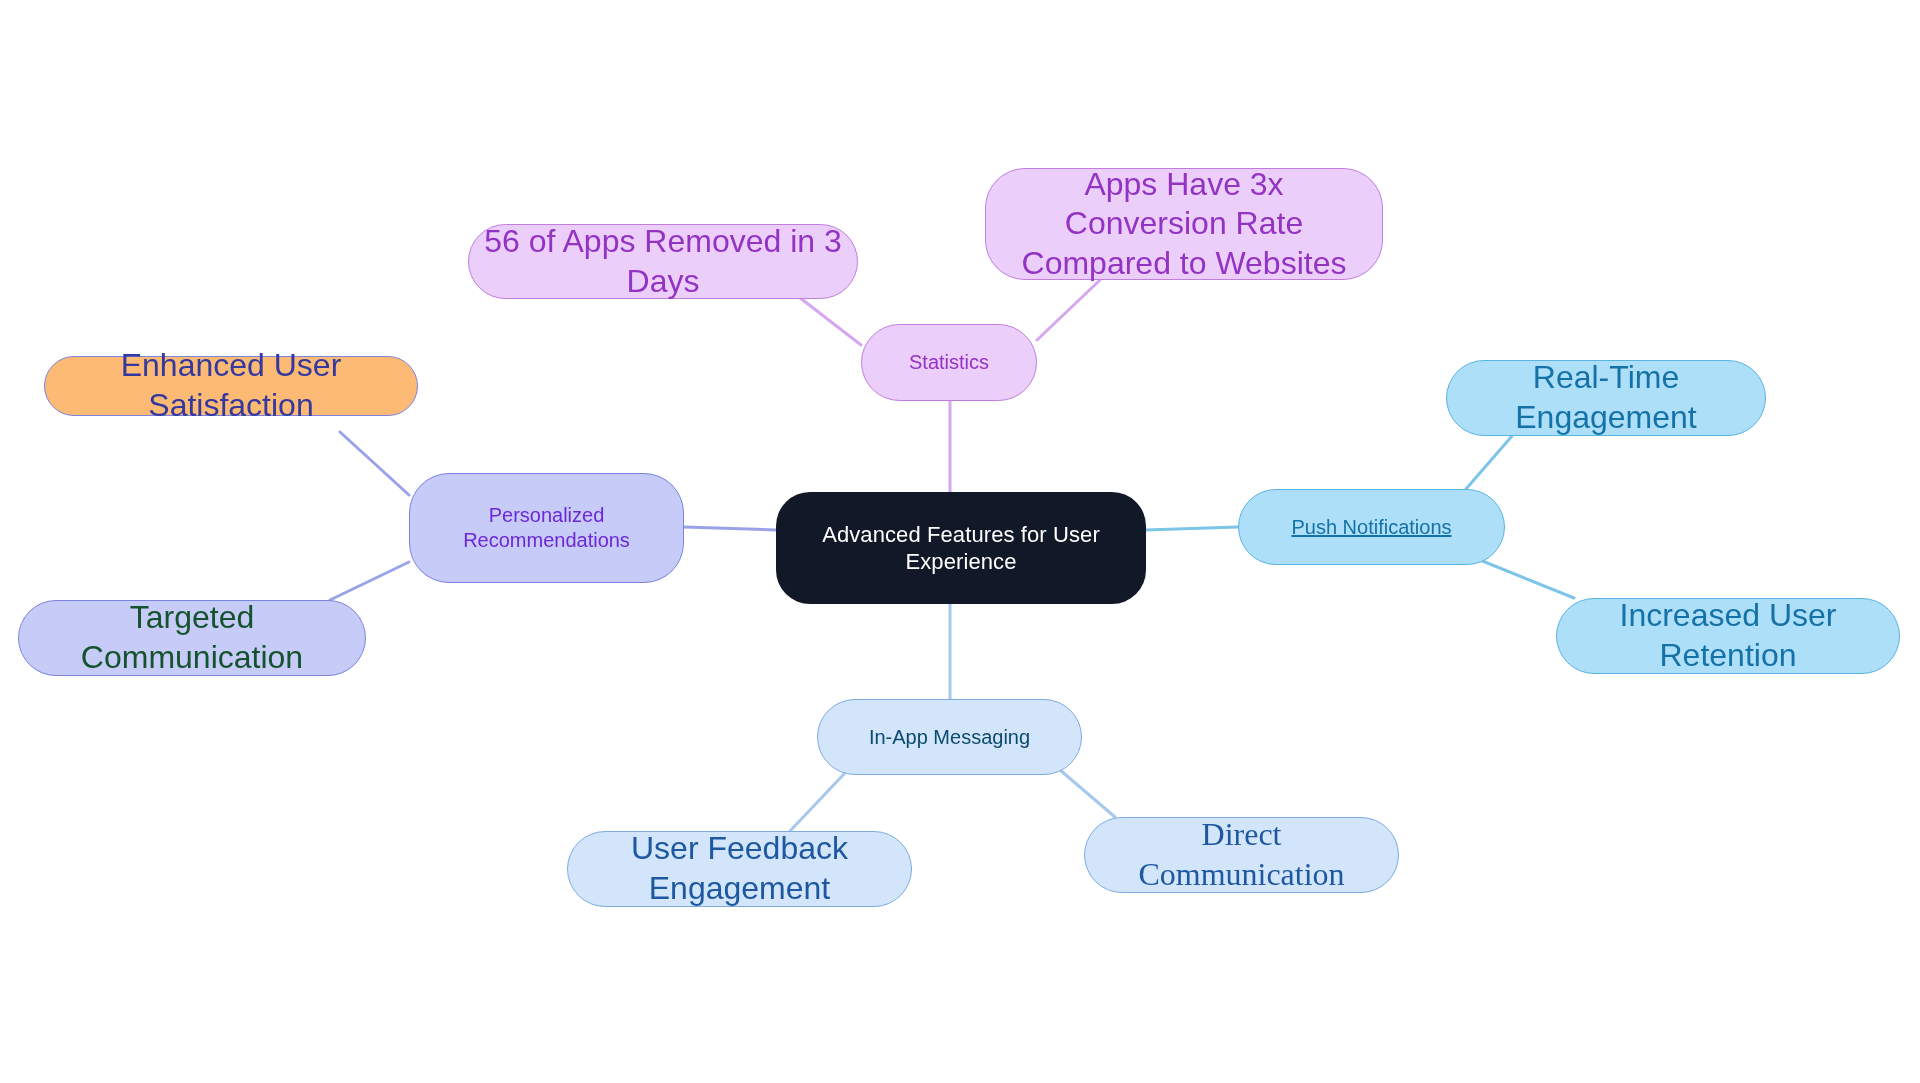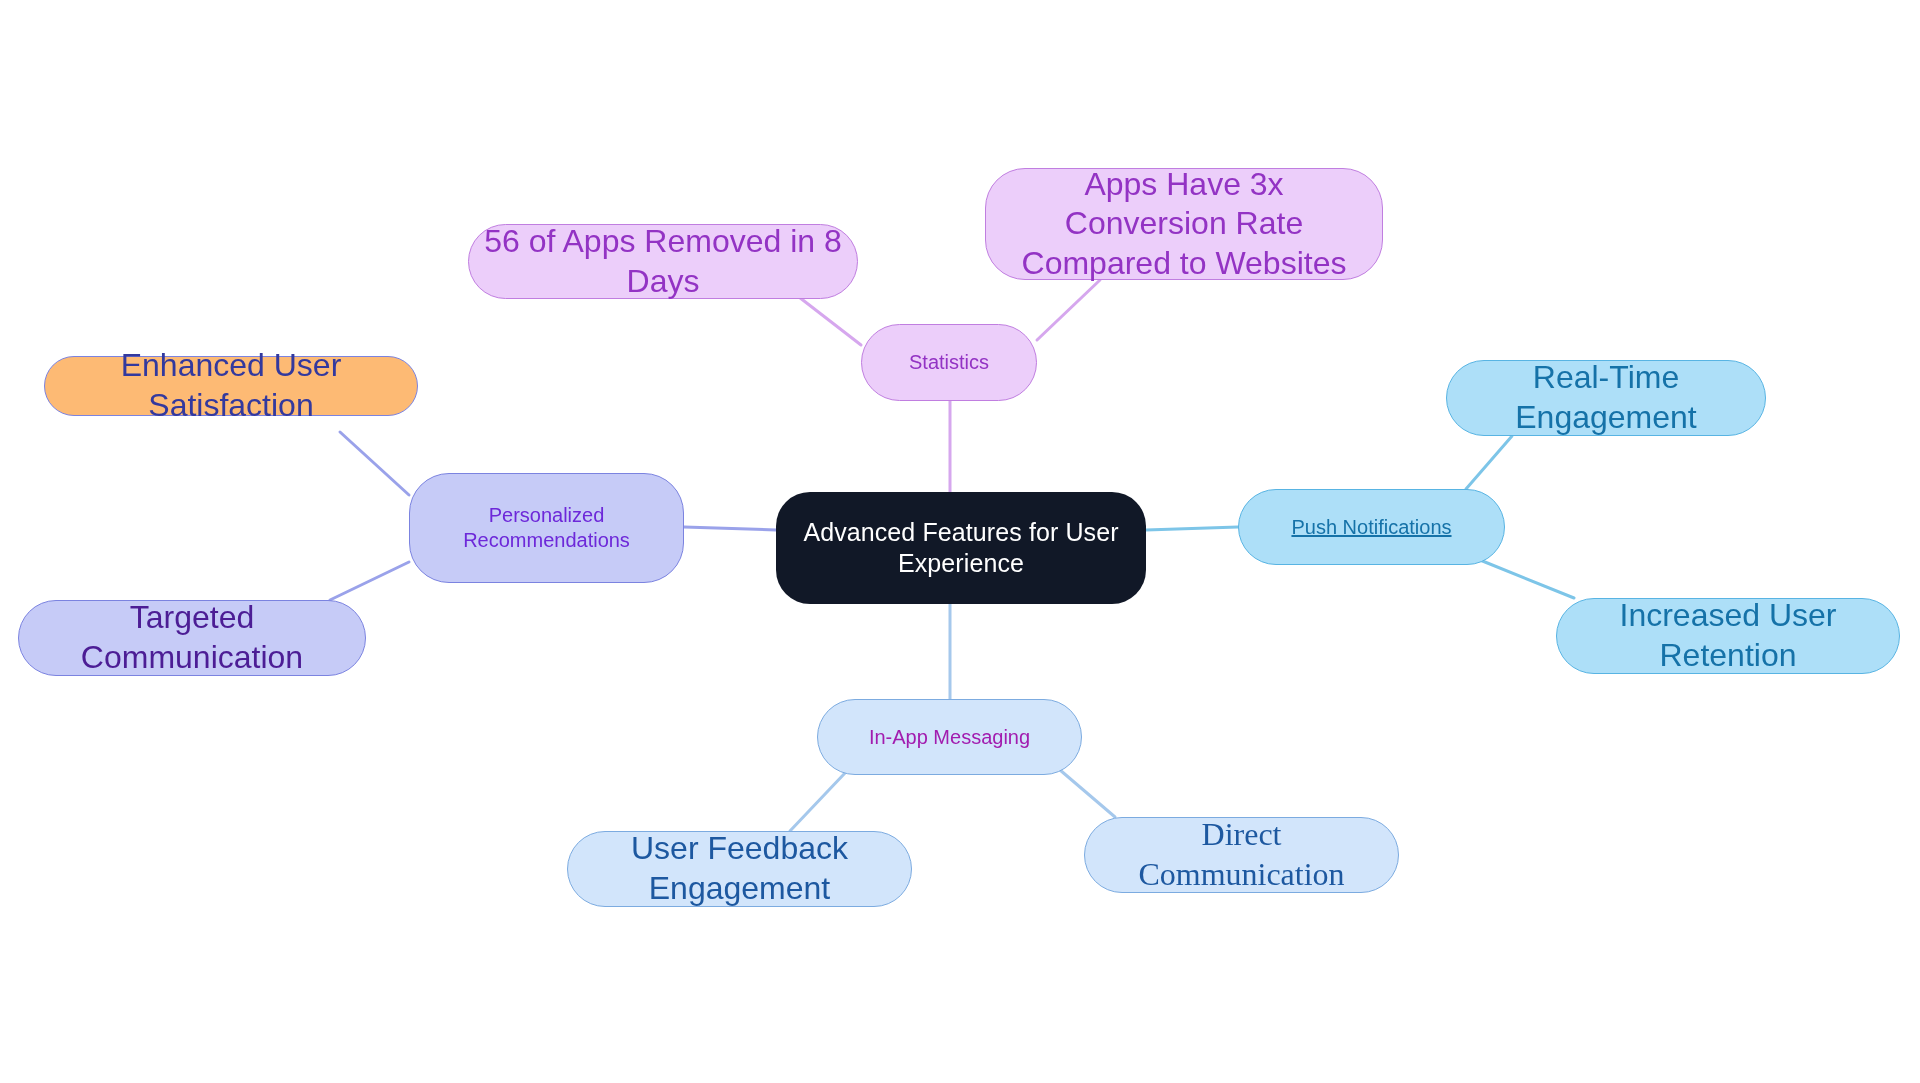--- a/index.html
+++ b/index.html
@@ -39,21 +39,21 @@
     border-style: solid;
     border-width: 1.5px;
     line-height: 1.24;
     white-space: pre-line;
     padding: 0 14px;
   }
   .node.root {
     border-radius: 34px;
     border-width: 0;
     color: #ffffff;
-    font-size: 25px;
+    font-size: 22px;
     letter-spacing: 0.1px;
   }
   .node.branch {
     font-size: 20px;
   }
   .node.leaf {
     font-size: 32px;
   }
 </style>
 </head>
@@ -71,27 +71,27 @@
       <line x1="1466" y1="489" x2="1512" y2="436" stroke="#7dc5e8" stroke-width="3" stroke-linecap="round"></line>
       <line x1="1480" y1="560" x2="1574" y2="598" stroke="#7dc5e8" stroke-width="3" stroke-linecap="round"></line>
       <line x1="950" y1="604" x2="950" y2="699" stroke="#a5c8ec" stroke-width="3" stroke-linecap="round"></line>
       <line x1="845" y1="773" x2="790" y2="831" stroke="#a5c8ec" stroke-width="3" stroke-linecap="round"></line>
       <line x1="1060" y1="770" x2="1115" y2="817" stroke="#a5c8ec" stroke-width="3" stroke-linecap="round"></line>
     </svg>
   <div id="node-layer">
       <div class="node root" style="left: 776px; top: 492px; width: 370px; height: 112px; background: rgb(17, 24, 39); border-color: rgb(17, 24, 39); color: rgb(255, 255, 255);"><span>Advanced Features for User
 Experience</span></div>
       <div class="node branch" style="left: 861px; top: 324px; width: 176px; height: 77px; background: rgb(236, 206, 250); border-color: rgb(192, 126, 224); color: rgb(147, 51, 196);"><span>Statistics</span></div>
-      <div class="node leaf" style="left: 468px; top: 224px; width: 390px; height: 75px; background: rgb(236, 206, 250); border-color: rgb(192, 126, 224); color: rgb(147, 51, 196);"><span>56 of Apps Removed in 8 Days</span></div>
+      <div class="node leaf" style="left: 468px; top: 224px; width: 390px; height: 75px; background: rgb(236, 206, 250); border-color: rgb(192, 126, 224); color: rgb(147, 51, 196);"><span>56 of Apps Removed in 3 Days</span></div>
       <div class="node leaf" style="left: 985px; top: 168px; width: 398px; height: 112px; background: rgb(236, 206, 250); border-color: rgb(192, 126, 224); color: rgb(147, 51, 196);"><span>Apps Have 3x Conversion Rate
 Compared to Websites</span></div>
       <div class="node branch" style="left: 409px; top: 473px; width: 275px; height: 110px; background: rgb(198, 203, 247); border-color: rgb(123, 131, 224); color: #6d28d9;"><span>Personalized
 Recommendations</span></div>
       <div class="node leaf" style="left: 44px; top: 356px; width: 374px; height: 60px; background: #fdba74; border-color: rgb(123, 131, 224); color: rgb(51, 57, 158);"><span>Enhanced User Satisfaction</span></div>
-      <div class="node leaf" style="left: 18px; top: 600px; width: 348px; height: 76px; background: rgb(198, 203, 247); border-color: rgb(123, 131, 224); color: #4c1d95;"><span>Targeted Communication</span></div>
+      <div class="node leaf" style="left: 18px; top: 600px; width: 348px; height: 76px; background: rgb(198, 203, 247); border-color: rgb(123, 131, 224); color: #14532d;"><span>Targeted Communication</span></div>
       <div class="node branch" style="left: 1238px; top: 489px; width: 267px; height: 76px; background: rgb(173, 223, 248); border-color: rgb(88, 180, 227); color: rgb(21, 114, 168); text-decoration: underline;"><span>Push Notifications</span></div>
-      <div class="node branch" style="left: 817px; top: 699px; width: 265px; height: 76px; background: rgb(210, 229, 251); border-color: rgb(124, 171, 224); color: #a21caf;"><span>In-App Messaging</span></div>
+      <div class="node branch" style="left: 817px; top: 699px; width: 265px; height: 76px; background: rgb(210, 229, 251); border-color: rgb(124, 171, 224); color: #0c4a6e;"><span>In-App Messaging</span></div>
       <div class="node leaf" style="left: 1446px; top: 360px; width: 320px; height: 76px; background: rgb(173, 223, 248); border-color: rgb(88, 180, 227); color: rgb(21, 114, 168);"><span>Real-Time Engagement</span></div>
       <div class="node leaf" style="left: 1556px; top: 598px; width: 344px; height: 76px; background: rgb(173, 223, 248); border-color: rgb(88, 180, 227); color: rgb(21, 114, 168);"><span>Increased User Retention</span></div>
       <div class="node leaf" style="left: 567px; top: 831px; width: 345px; height: 76px; background: rgb(210, 229, 251); border-color: rgb(124, 171, 224); color: rgb(29, 88, 160);"><span>User Feedback Engagement</span></div>
       <div class="node leaf" style="left: 1084px; top: 817px; width: 315px; height: 76px; background: rgb(210, 229, 251); border-color: rgb(124, 171, 224); color: rgb(29, 88, 160); font-family: Liberation Serif, serif;"><span>Direct Communication</span></div>
     </div>
 </div>
 
 </body></html>

